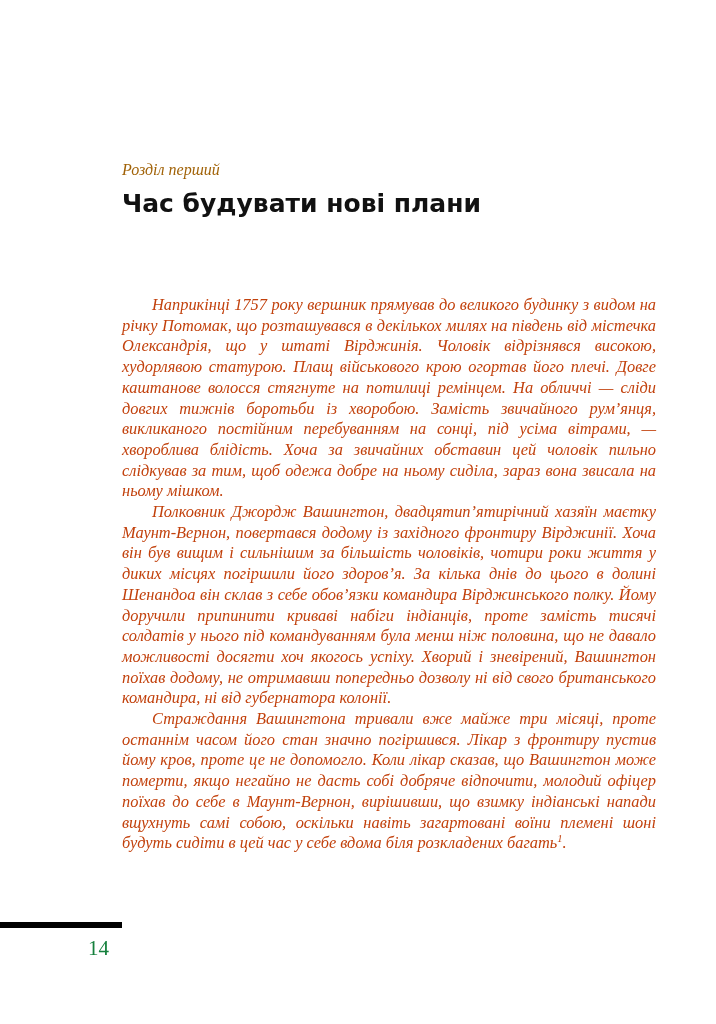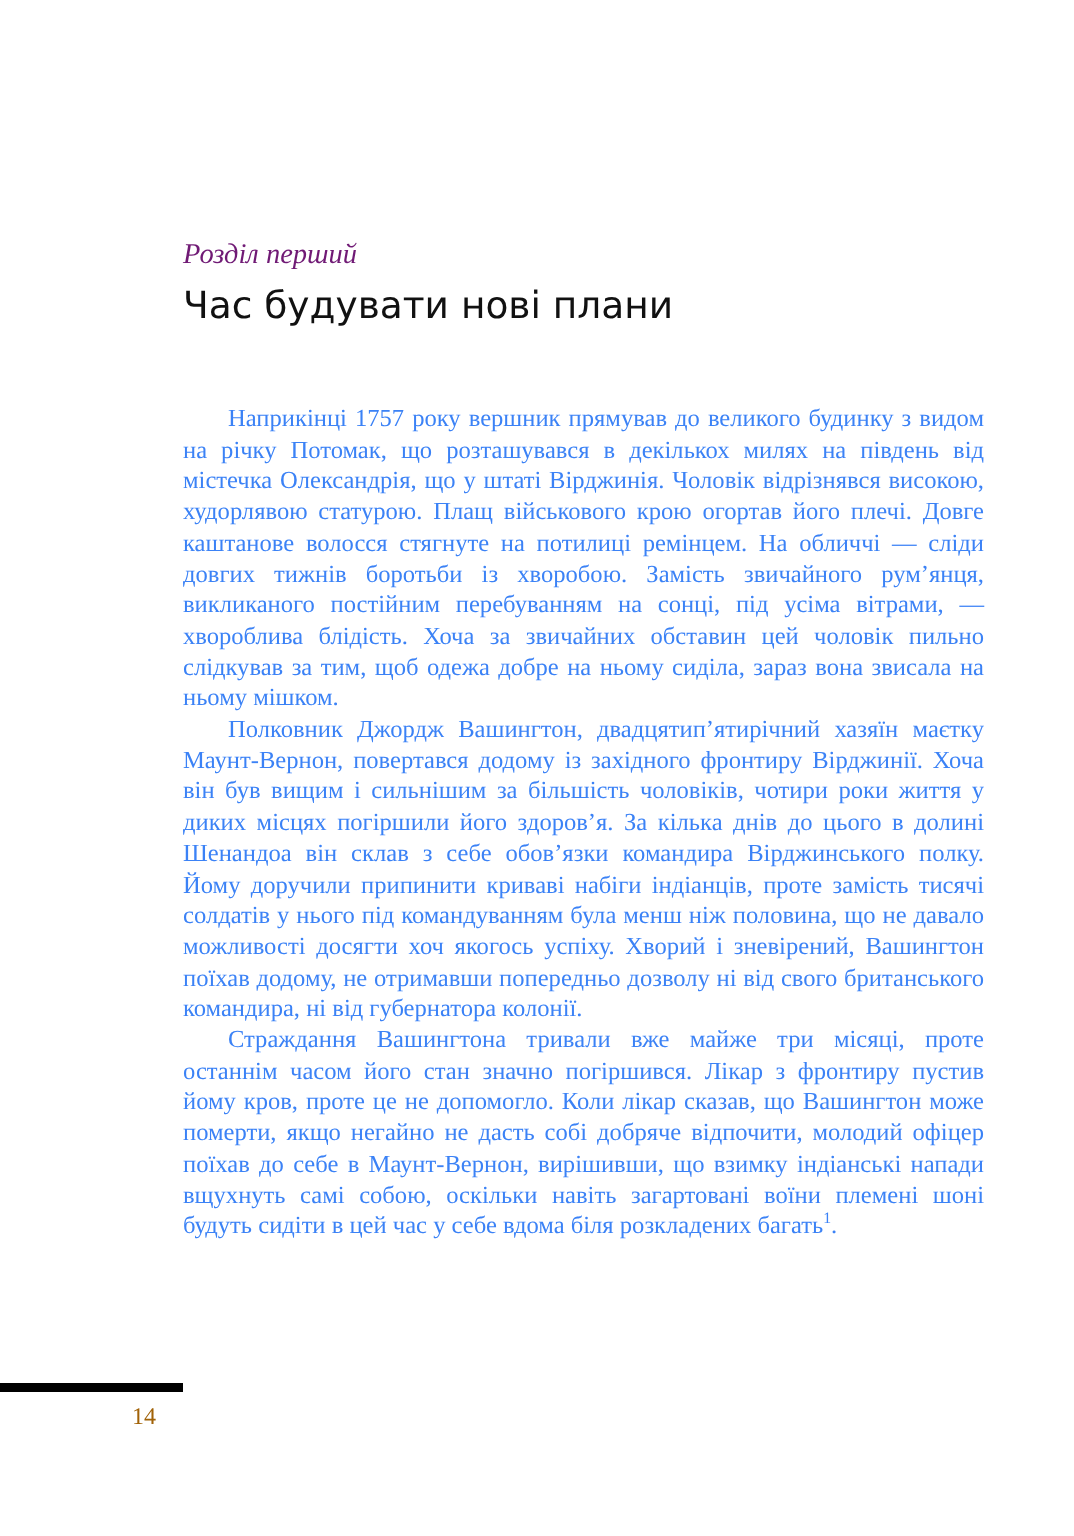--- a/index.html
+++ b/index.html
@@ -19,38 +19,39 @@
   }
   .content {
     position: absolute;
     left: 122px;
     top: 158px;
     width: 534px;
   }
   .chapter-label {
     font-family: "Liberation Serif", serif;
     font-style: italic;
-    font-size: 19px;
+    font-size: 16px;
     line-height: 24px;
-    color: #701a75;
+    color: #a16207;
     margin-bottom: 7px;
   }
   .chapter-title {
     font-family: "DejaVu Sans", "Liberation Sans", sans-serif;
-    font-weight: 400;
+    font-weight: 700;
     font-size: 25px;
     line-height: 30px;
     color: #111111;
-    margin-bottom: 50px;
+    margin-bottom: 76px;
   }
   .body-text {
     font-size: 16.4px;
     line-height: 20.7px;
     text-align: justify;
-    color: #3b82f6;
+    color: #c2410c;
+    font-style: italic;
   }
   .body-text p {
     text-indent: 30px;
     hyphens: auto;
     -webkit-hyphens: auto;
   }
   .body-text sup {
     font-size: 10.5px;
     line-height: 0;
     vertical-align: super;
@@ -60,22 +61,22 @@
     left: 0;
     top: 922px;
     width: 122px;
     height: 6px;
     background: #000000;
   }
   .page-number {
     position: absolute;
     left: 88px;
     top: 936px;
-    font-size: 16px;
-    color: #a16207;
+    font-size: 21px;
+    color: #15803d;
     font-family: "Liberation Serif", serif;
   }
 </style>
 </head>
 <body>
 
 <div class="page">
 
   <div class="content">
 

